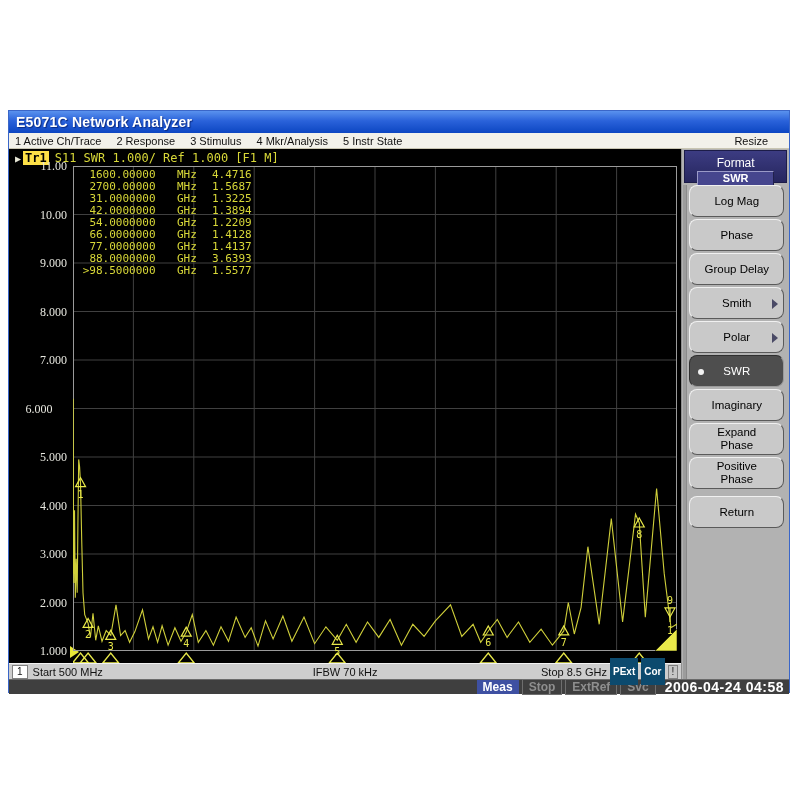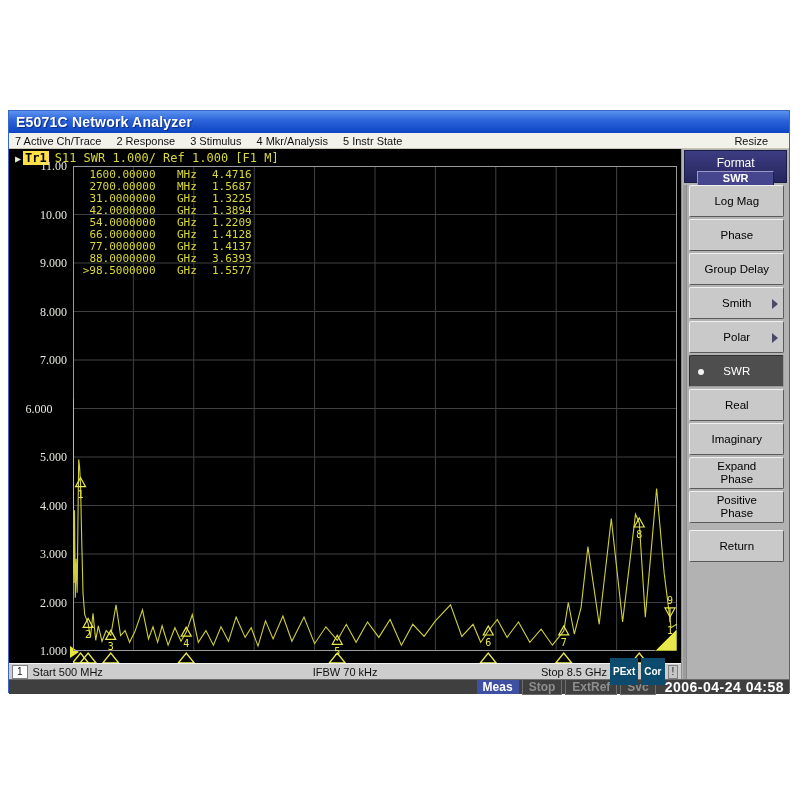--- a/index.html
+++ b/index.html
@@ -40,42 +40,42 @@
   .chanbar .center { position:absolute; left:0; right:0; text-align:center; }
   .chanbar .rgt { margin-left:auto; display:flex; align-items:center; z-index:1; }
   .badge-navy { background:#0c4a6e; color:#fff; font-weight:bold; font-size:10px; padding:8px 3px; margin-left:3px; line-height:13px; }
   .warnbox { background:#c6c6c6; border:1px solid #808080; color:#222; font-size:10px; padding:0 3px; margin-left:3px; line-height:12px; }
 
   .sidebar { width:108px; background:#b2b2b2; border-left:1px solid #8e8e8e; position:relative; padding-top:0; }
   .sb-strip { position:absolute; left:1px; top:36px; bottom:0; width:4px; background:#9c9c9c; border-right:1px solid #8a8a8a; }
   .sb-header { margin:1px 2px 2px 2px; height:33px; background:linear-gradient(180deg,#3c3c82 0%,#26265e 100%); border:1px solid #1c1c48; text-align:center; }
   .sb-header .fmt { color:#fff; font-size:12px; font-weight:normal; padding-top:5px; }
   .sb-header .val { margin:1px 12px 0 12px; background:#46468e; border:1px solid #9a9ac8; border-bottom-color:#20204c; border-right-color:#20204c; color:#fff; font-size:11px; font-weight:bold; line-height:13px; }
-  .sb-btn { position:relative; margin:0 3px 2px 7px; width:95px; height:32px; background:#c9c9c9; border:1px solid; border-color:#f0f0f0 #5a5a5a #5a5a5a #f0f0f0; border-radius:2px; display:flex; align-items:center; justify-content:center; text-align:center; font-size:11.5px; color:#000; white-space:pre-line; line-height:13px; cursor:default; }
+  .sb-btn { position:relative; margin:0 3px 2px 7px; width:95px; height:32px; background:#c9c9c9; border:1px solid; border-color:#f0f0f0 #5a5a5a #5a5a5a #f0f0f0; border-radius:8px; display:flex; align-items:center; justify-content:center; text-align:center; font-size:11.5px; color:#000; white-space:pre-line; line-height:13px; cursor:default; }
   .sb-btn.sel { background:#4e4e4e; color:#fff; border-color:#303030 #9a9a9a #9a9a9a #303030; }
   .sb-btn.sel .bullet { position:absolute; left:8px; top:13px; width:6px; height:6px; border-radius:50%; background:#f2f2f2; }
   .sb-btn .arrow { position:absolute; right:5px; top:11px; width:0; height:0; border-left:6px solid #4a4a66; border-top:5px solid transparent; border-bottom:5px solid transparent; }
   .sb-btn.gap { margin-top:7px; }
 
   .instbar { height:15px; background:#3f3f3f; border-top:1px solid #6a6a6a; display:flex; align-items:center; justify-content:flex-end; padding:0 2px; font-size:12px; }
   .ibadge { padding:0 6px; margin-left:3px; line-height:14px; font-weight:bold; }
   .ibadge.active { background:#3e50a2; color:#fff; }
   .ibadge.dim { color:#8e8e8e; border:1px solid #6e6e6e; line-height:12px; }
   .idate { color:#fff; font-weight:bold; font-size:14px; margin-left:6px; padding:0 3px; letter-spacing:.5px; }
 </style>
 </head>
 <body>
 
 <div class="window">
   <div class="titlebar">
     <span class="title">E5071C Network Analyzer</span>
   </div>
 
   <div class="menubar">
-    <span id="menu-items"><span class="mitem">7 Active Ch/Trace</span><span class="mitem">2 Response</span><span class="mitem">3 Stimulus</span><span class="mitem">4 Mkr/Analysis</span><span class="mitem">5 Instr State</span></span>
+    <span id="menu-items"><span class="mitem">1 Active Ch/Trace</span><span class="mitem">2 Response</span><span class="mitem">3 Stimulus</span><span class="mitem">4 Mkr/Analysis</span><span class="mitem">5 Instr State</span></span>
     <span class="resize mitem">Resize</span>
   </div>
 
   <div class="content">
     <div class="plotcol">
       <div class="plotarea">
         <div class="traceline">
           <span class="ptr">▶</span><span class="trname">Tr1</span><span>S11 SWR 1.000/ Ref 1.000 [F1 M]</span>
         </div>
         <div class="ylabels" id="ylabels">
@@ -176,21 +176,20 @@
         <div class="val">SWR</div>
       </div>
       <div class="sb-strip"></div>
       <div id="sb-buttons">
           <div class="sb-btn"><span>Log Mag</span></div>
           <div class="sb-btn"><span>Phase</span></div>
           <div class="sb-btn"><span>Group Delay</span></div>
           <div class="sb-btn"><span>Smith</span><span class="arrow"></span></div>
           <div class="sb-btn"><span>Polar</span><span class="arrow"></span></div>
           <div class="sb-btn sel"><span class="bullet"></span><span>SWR</span></div>
-          <div class="sb-btn"><span>Real</span></div>
           <div class="sb-btn"><span>Imaginary</span></div>
           <div class="sb-btn"><span>Expand
 Phase</span></div>
           <div class="sb-btn"><span>Positive
 Phase</span></div>
           <div class="sb-btn gap"><span>Return</span></div>
         </div>
     </div>
   </div>
 

